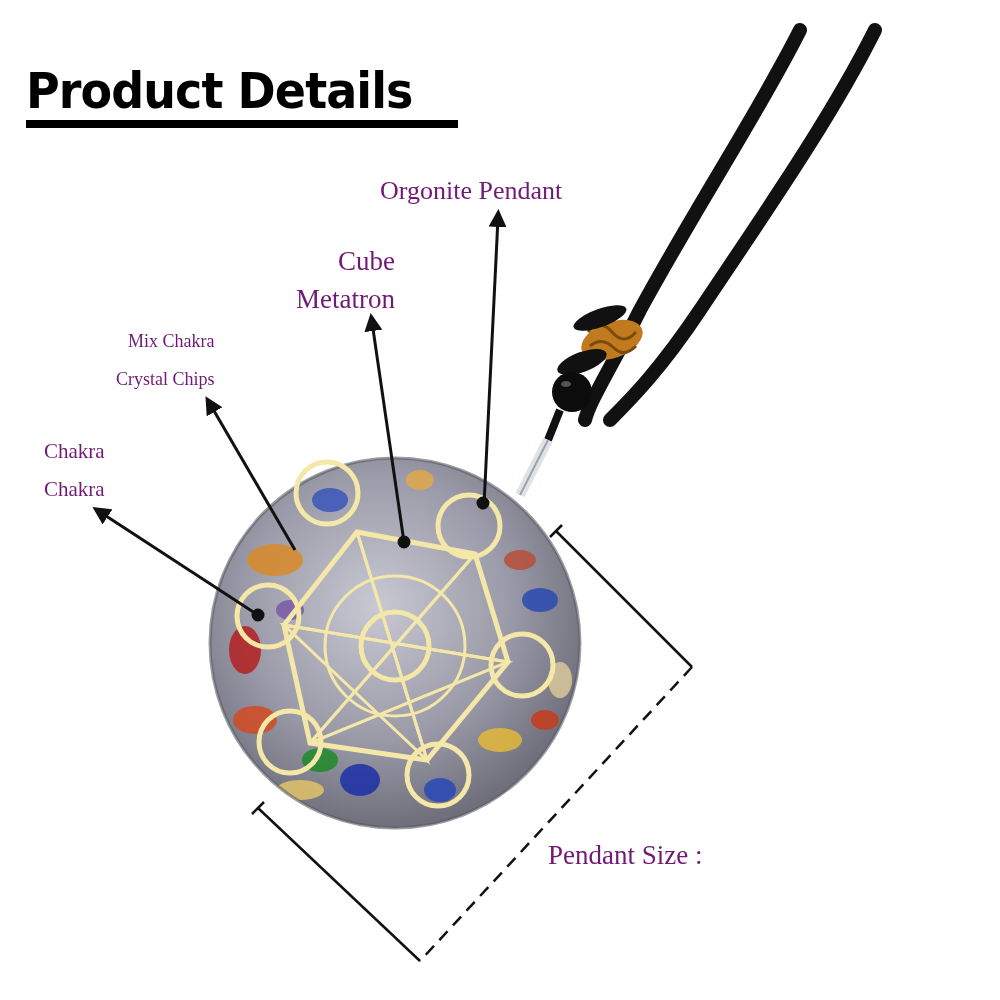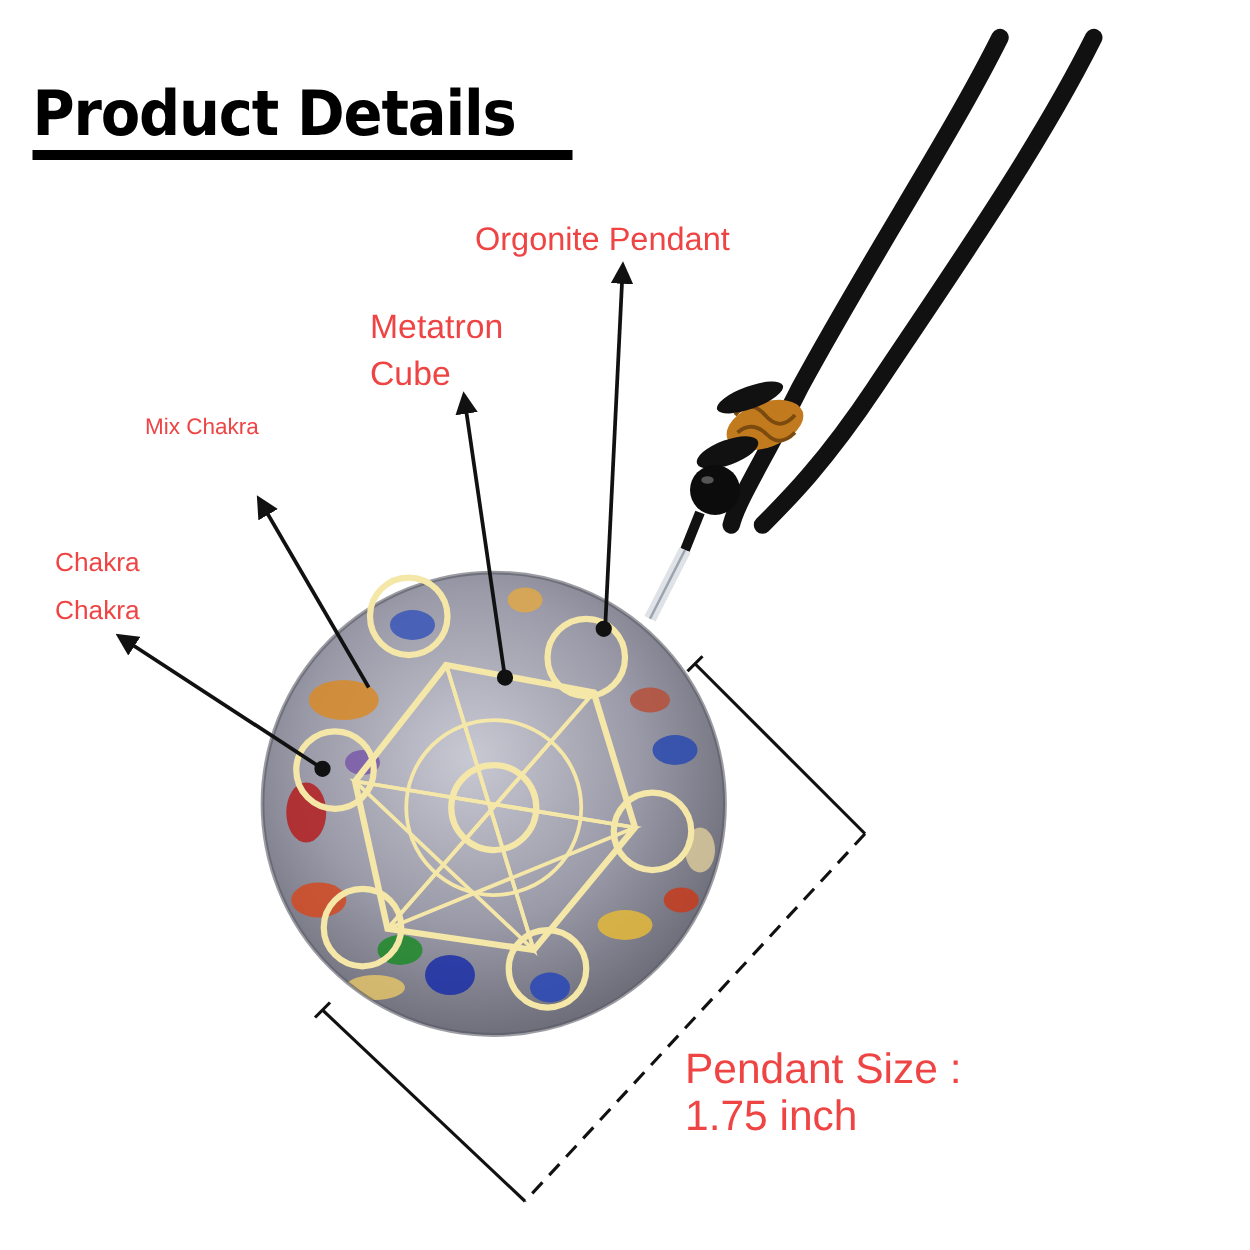--- a/index.html
+++ b/index.html
@@ -6,22 +6,22 @@
   body { width:1000px; height:1000px; position:relative; overflow:hidden; font-family:"DejaVu Serif", serif; }
   .title {
     position:absolute; left:26px; top:62px;
     font-family:"DejaVu Sans", sans-serif; font-weight:bold;
     font-size:50px; letter-spacing:-1px; color:#000;
     transform:scaleX(0.92); transform-origin:left top;
     line-height:58px;
   }
   .title-underline { position:absolute; left:26px; top:120px; width:432px; height:8px; background:#000; }
   .label {
-    position:absolute; font-family:Liberation Sans, sans-serif; font-size:27px; color:#ef4444;
-    text-align:left; line-height:38px; white-space:nowrap;
+    position:absolute; font-family:Liberation Serif, serif; font-size:27px; color:#701a75;
+    text-align:right; line-height:38px; white-space:nowrap;
     transform:scaleX(0.9); transform-origin:center top;
   }
   svg.art { position:absolute; left:0; top:0; }
 </style>
 </head>
 <body>
 
 <div class="title">Product Details</div>
 <div class="title-underline"></div>
 
@@ -112,29 +112,29 @@
     <line x1="258" y1="615" x2="100" y2="512" marker-end="url(#arrow)"></line>
     <circle cx="258" cy="615" r="5" fill="#111"></circle>
   </g>
 </svg>
 
 <div class="label" style="left:380px; top:172px; transform:none; font-size:26px;">
   <span>Orgonite Pendant</span>
 </div>
 
 <div class="label" style="left:296px; top:242px; font-size:27px; transform:none;">
+  <div>Cube</div>
   <div>Metatron</div>
-  <div>Cube</div>
 </div>
 
 <div class="label" style="left:116px; top:322px; font-size:18px; transform:none;">
   <div>Mix Chakra</div>
+  <div>Crystal Chips</div>
 </div>
 
 <div class="label" style="left:44px; top:432px; font-size:21px; transform:none;">
   <div>Chakra</div>
   <div>Chakra</div>
 </div>
 
-<div class="label" style="left:548px; top:836px; font-size:34px; transform:none;">
+<div class="label" style="left:548px; top:836px; font-size:27px; transform:none;">
   <div>Pendant Size :</div>
-  <div>1.75 inch</div>
 </div>
 
 </body></html>

